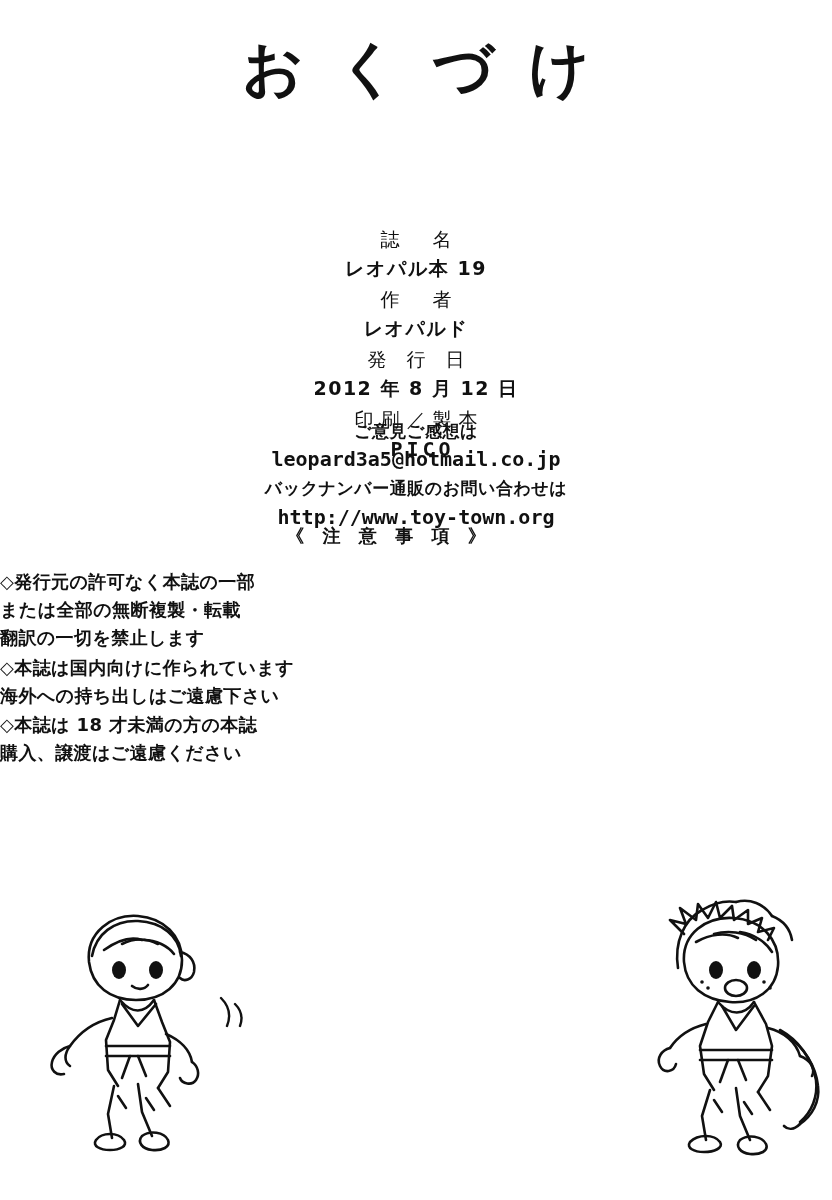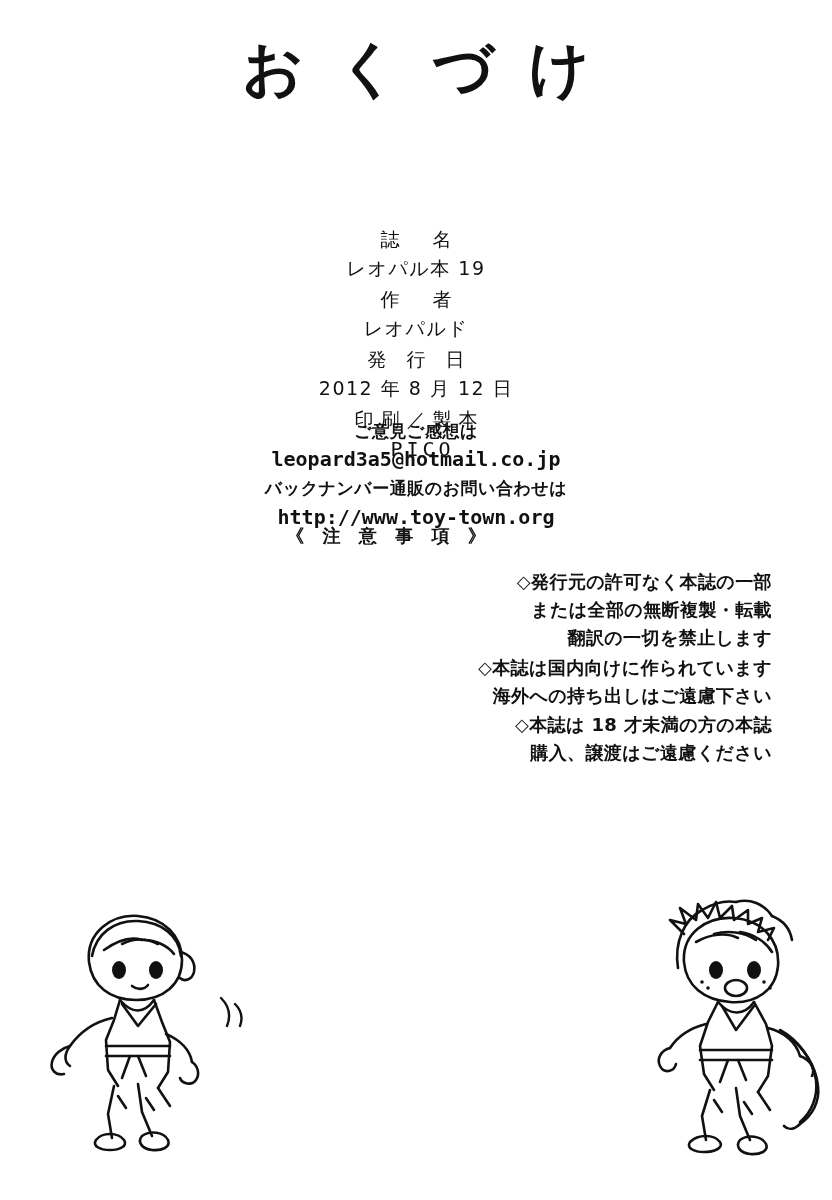--- a/index.html
+++ b/index.html
@@ -45,21 +45,21 @@
     font-family: "DejaVu Sans", sans-serif;
     font-size: 19px;
     font-weight: 400;
     letter-spacing: 7px;
     text-indent: 7px;
     line-height: 1.45;
   }
   .credit-value {
     font-family: "DejaVu Sans", sans-serif;
     font-size: 19px;
-    font-weight: 400;
+    font-weight: 700;
     letter-spacing: 1.5px;
     line-height: 1.5;
     margin-bottom: 4px;
   }
   .credit-value.latin {
     font-family: "DejaVu Sans Mono", monospace;
     font-size: 20px;
     letter-spacing: 4px;
     margin-left: 13px;
   }
@@ -98,21 +98,21 @@
     letter-spacing: 6px;
     text-indent: 6px;
   }
 
   
   .notice-list {
     position: absolute;
     top: 568px;
     left: 0;
     width: 772px;
-    text-align: right;
+    text-align: left;
   }
   .notice-item {
     font-family: "DejaVu Sans", sans-serif;
     font-size: 18px;
     font-weight: 700;
     line-height: 1.55;
     letter-spacing: 0.4px;
     margin-bottom: 2px;
     white-space: pre-line;
   }

